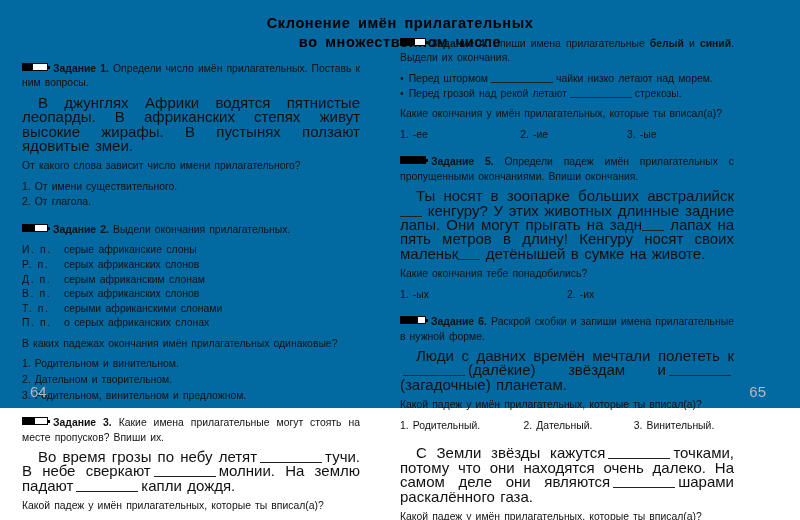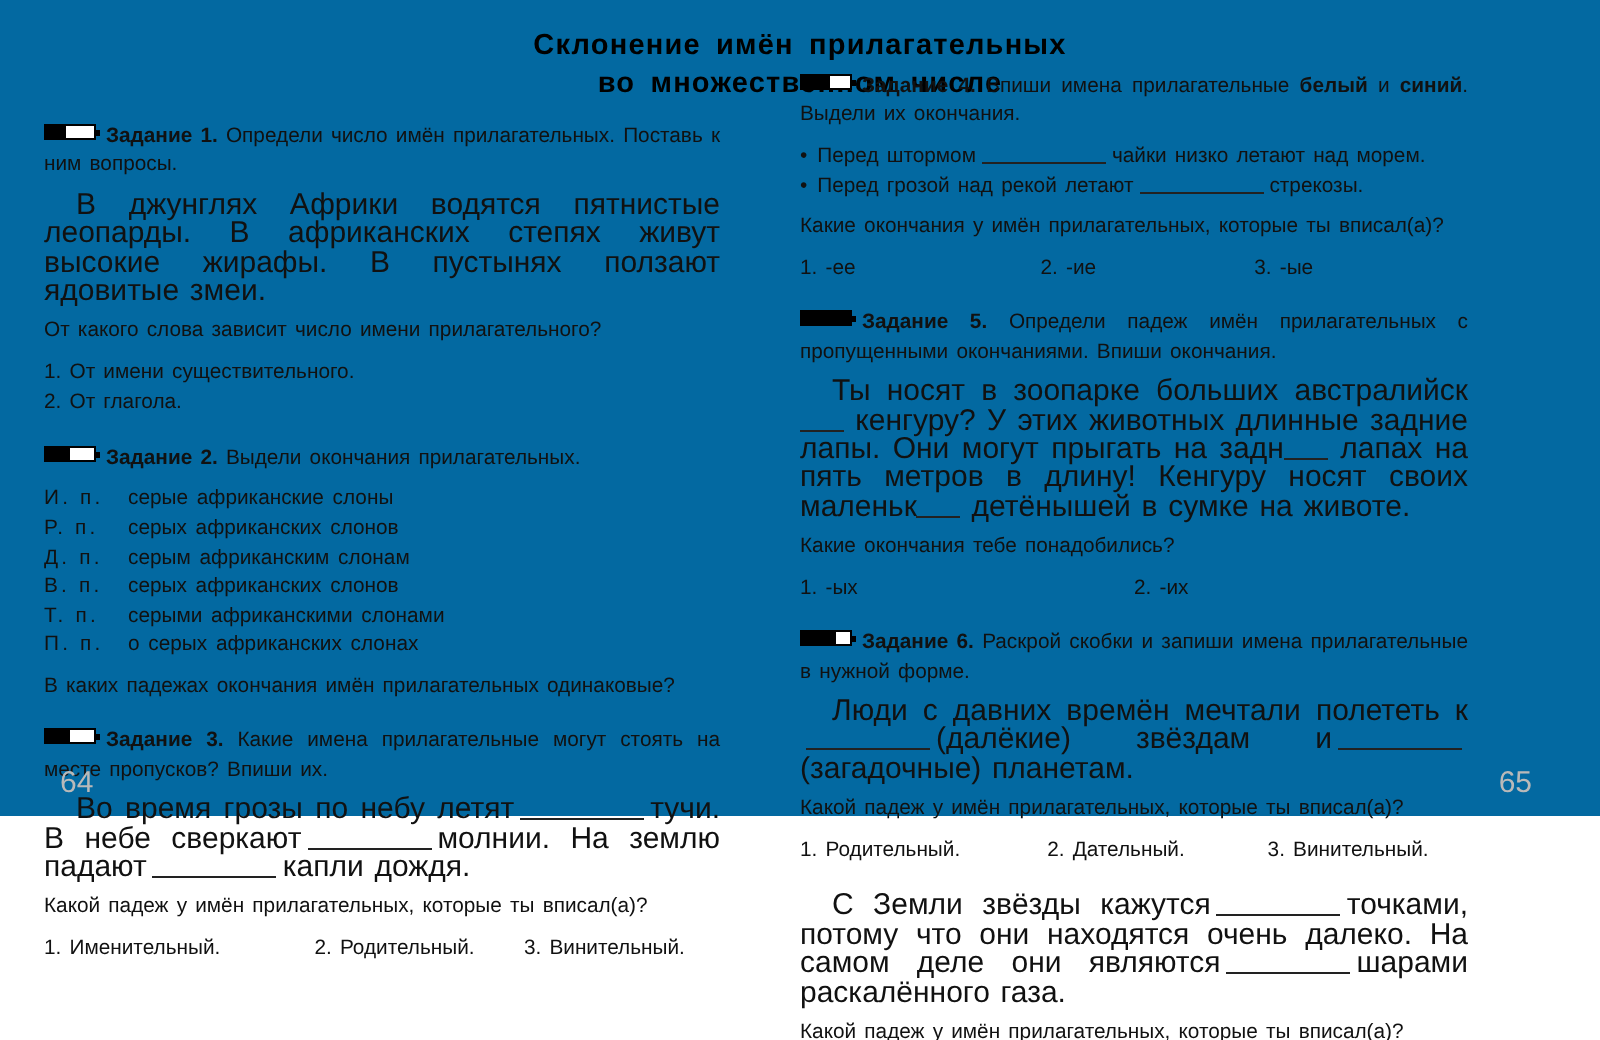--- a/index.html
+++ b/index.html
@@ -226,20 +226,25 @@
           <div class="case-row">
             <span class="case-name">Т. п.</span>
             <span class="case-text">серыми африканскими слонами</span>
           </div>
           <div class="case-row">
             <span class="case-name">П. п.</span>
             <span class="case-text">о серых африканских слонах</span>
           </div>
         </div>
         <div class="q">В каких падежах окончания имён прилагательных одинаковые?</div>
+        <div class="opts stack">
+          <div>1. Родительном и винительном.</div>
+          <div>2. Дательном и творительном.</div>
+          <div>3. Родительном, винительном и предложном.</div>
+        </div>
       </div>
 
       <div class="task">
         <div class="task-head">
           <span class="marker f50"></span><span class="task-label">Задание 3.</span>
           <span>Какие имена прилагательные могут стоять на месте пропусков? Впиши их.</span>
         </div>
         <div class="para"><span>Во время грозы по небу летят</span><span class="blank"></span><span>тучи. В небе сверкают</span><span class="blank"></span><span>молнии. На землю падают</span><span class="blank"></span><span>капли дождя.</span></div>
         <div class="q">Какой падеж у имён прилагательных, которые ты вписал(а)?</div>
         <div class="opts inline three">

